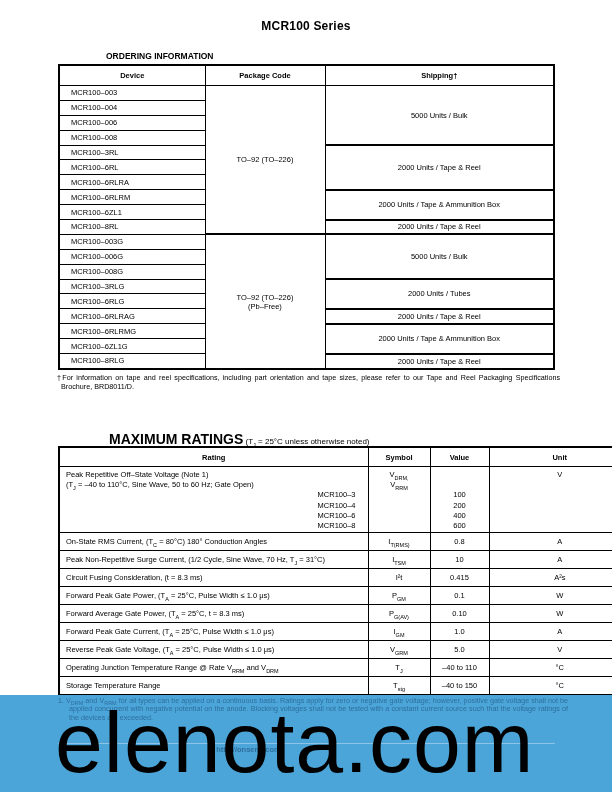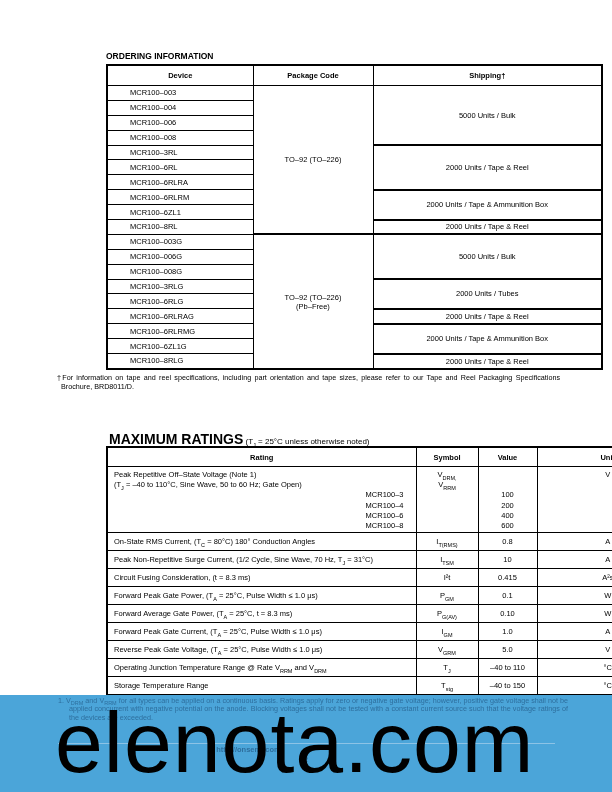--- a/index.html
+++ b/index.html
@@ -8,27 +8,27 @@
           margin:0 auto; }
 
   .title { position:absolute; top:19px; left:0; right:0; text-align:center;
            font-size:12px; font-weight:bold; letter-spacing:0.2px; }
 
   .sec-heading { position:absolute; font-size:8.5px;margin-left:48px; }
   .ordering-heading { top:51px; left:58px; font-weight:bold; }
   .ratings-heading  { top:431px; left:61px; font-weight:normal; font-size:8px; }
   .ratings-heading b { font-size:14px;text-align:right; }
 
-  table { border-collapse:collapse; table-layout:fixed;margin-left:48px; }
+  table { border-collapse:collapse; table-layout:fixed; }
   .otable { position:absolute; top:64px; left:58px; width:497px;
             font-size:7.5px; border:2px solid #000; }
   .otable th { border:1px solid #000; height:19px; font-weight:bold;
                text-align:center; vertical-align:middle; padding:0; font-size:7.5px; }
   .otable td { border:1px solid #000; padding:0; }
-  .otable td.dev  { height:13.9px; padding-left:22px; text-align:left; vertical-align:middle; }
+  .otable td.dev  { height:13.9px; padding-left:11px; text-align:left; vertical-align:middle; }
   .otable td.pkg, .otable td.ship { text-align:center; vertical-align:middle;
                border-bottom:2px solid #000; line-height:9px; }
 
   .footnote { position:absolute; top:374px; left:57px; width:499px;
               font-size:7.2px; line-height:8.6px; text-align:justify;
               padding-left:4px; text-indent:-4px; }
 
   .rtable { position:absolute; top:446px; left:58px; width:574px;
             font-size:7.5px; border:2px solid #000; }
   .rtable th { border:1px solid #000; height:18px; font-weight:bold;
@@ -59,20 +59,21 @@
   .fpage { position:absolute; top:60px; left:0; width:612px; text-align:center;
            font-size:7.5px; color:#2E6F9E; }
   .wm { position:absolute; top:4px; left:55px; font-size:86px; line-height:86px;
         letter-spacing:1px; color:#000000; z-index:2; white-space:nowrap; }
 </style>
 </head>
 <body>
 
 <div class="page">
 
+  <div class="title">MCR100 Series</div>
 
   <div class="sec-heading ordering-heading">ORDERING INFORMATION</div>
 
   <table class="otable">
     <colgroup>
         <col style="width:146px">
         <col style="width:120px">
         <col>
       </colgroup>
     <thead>

